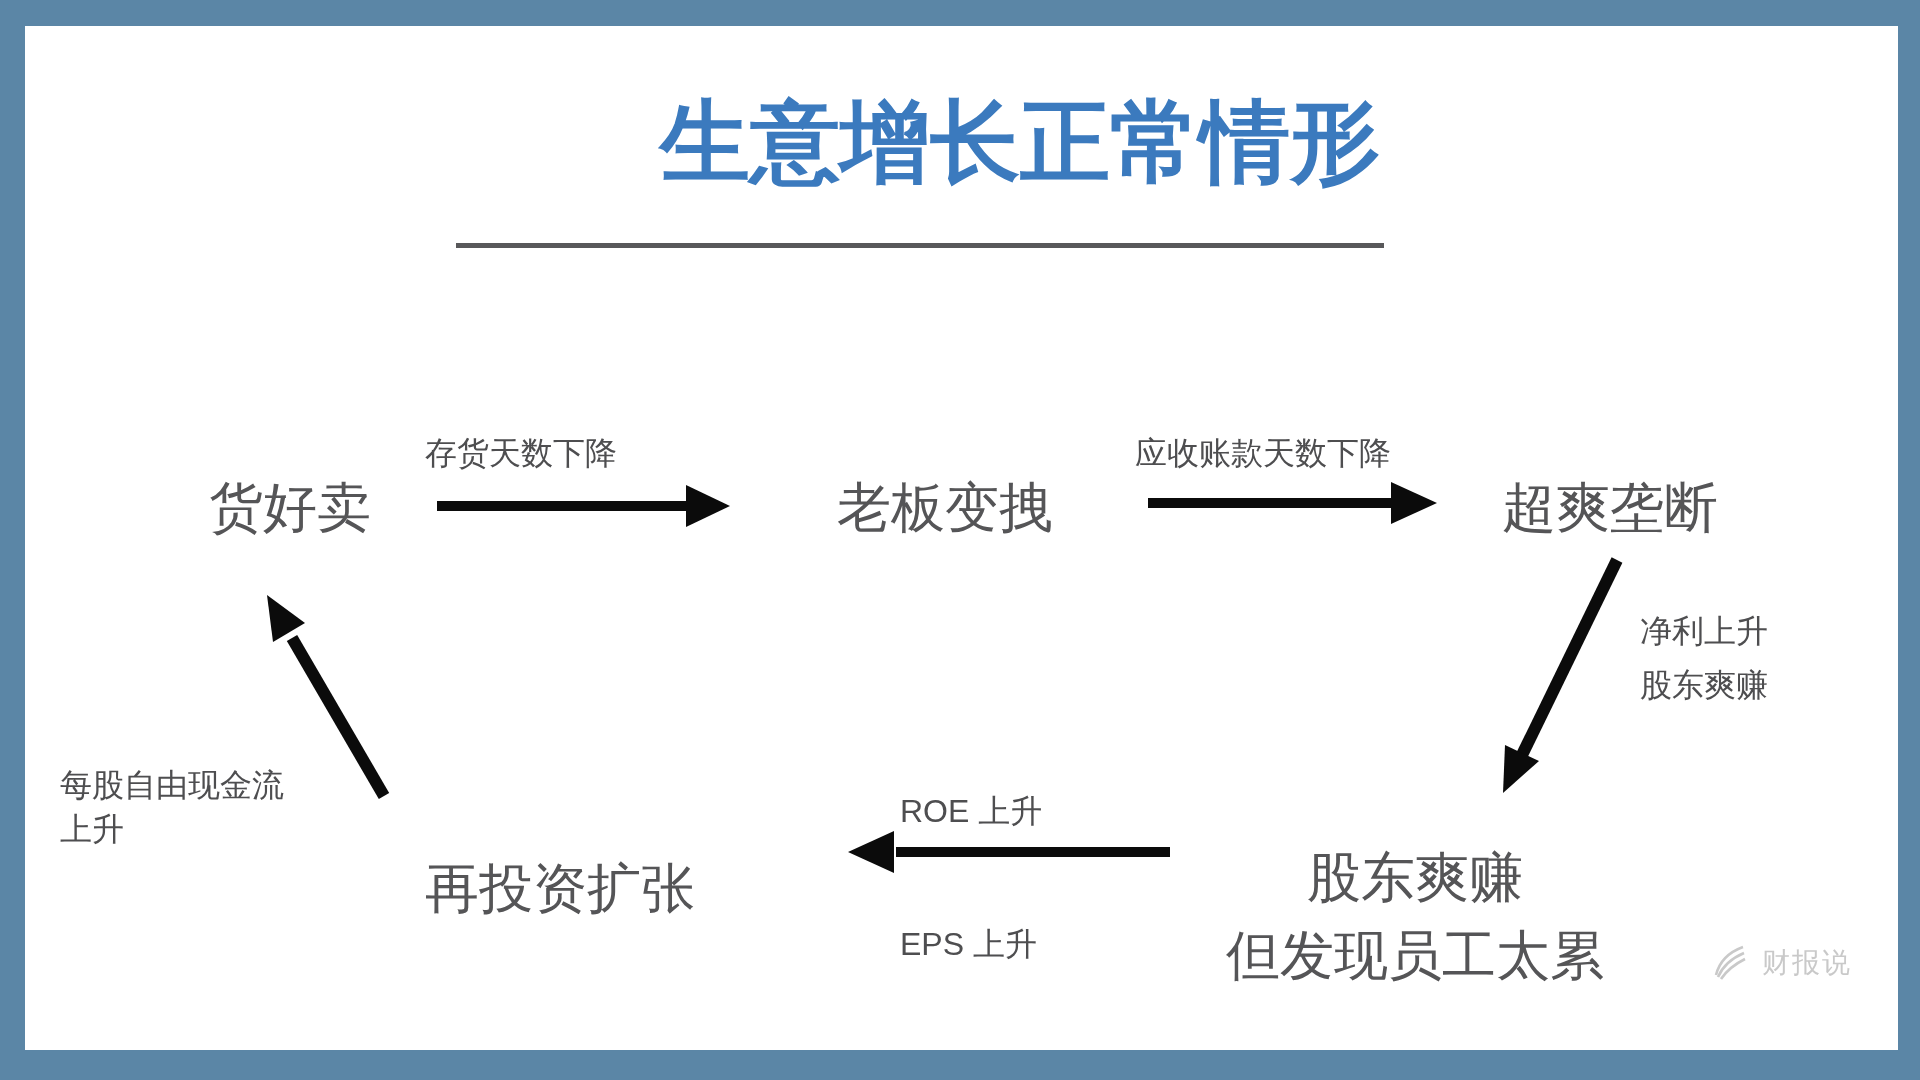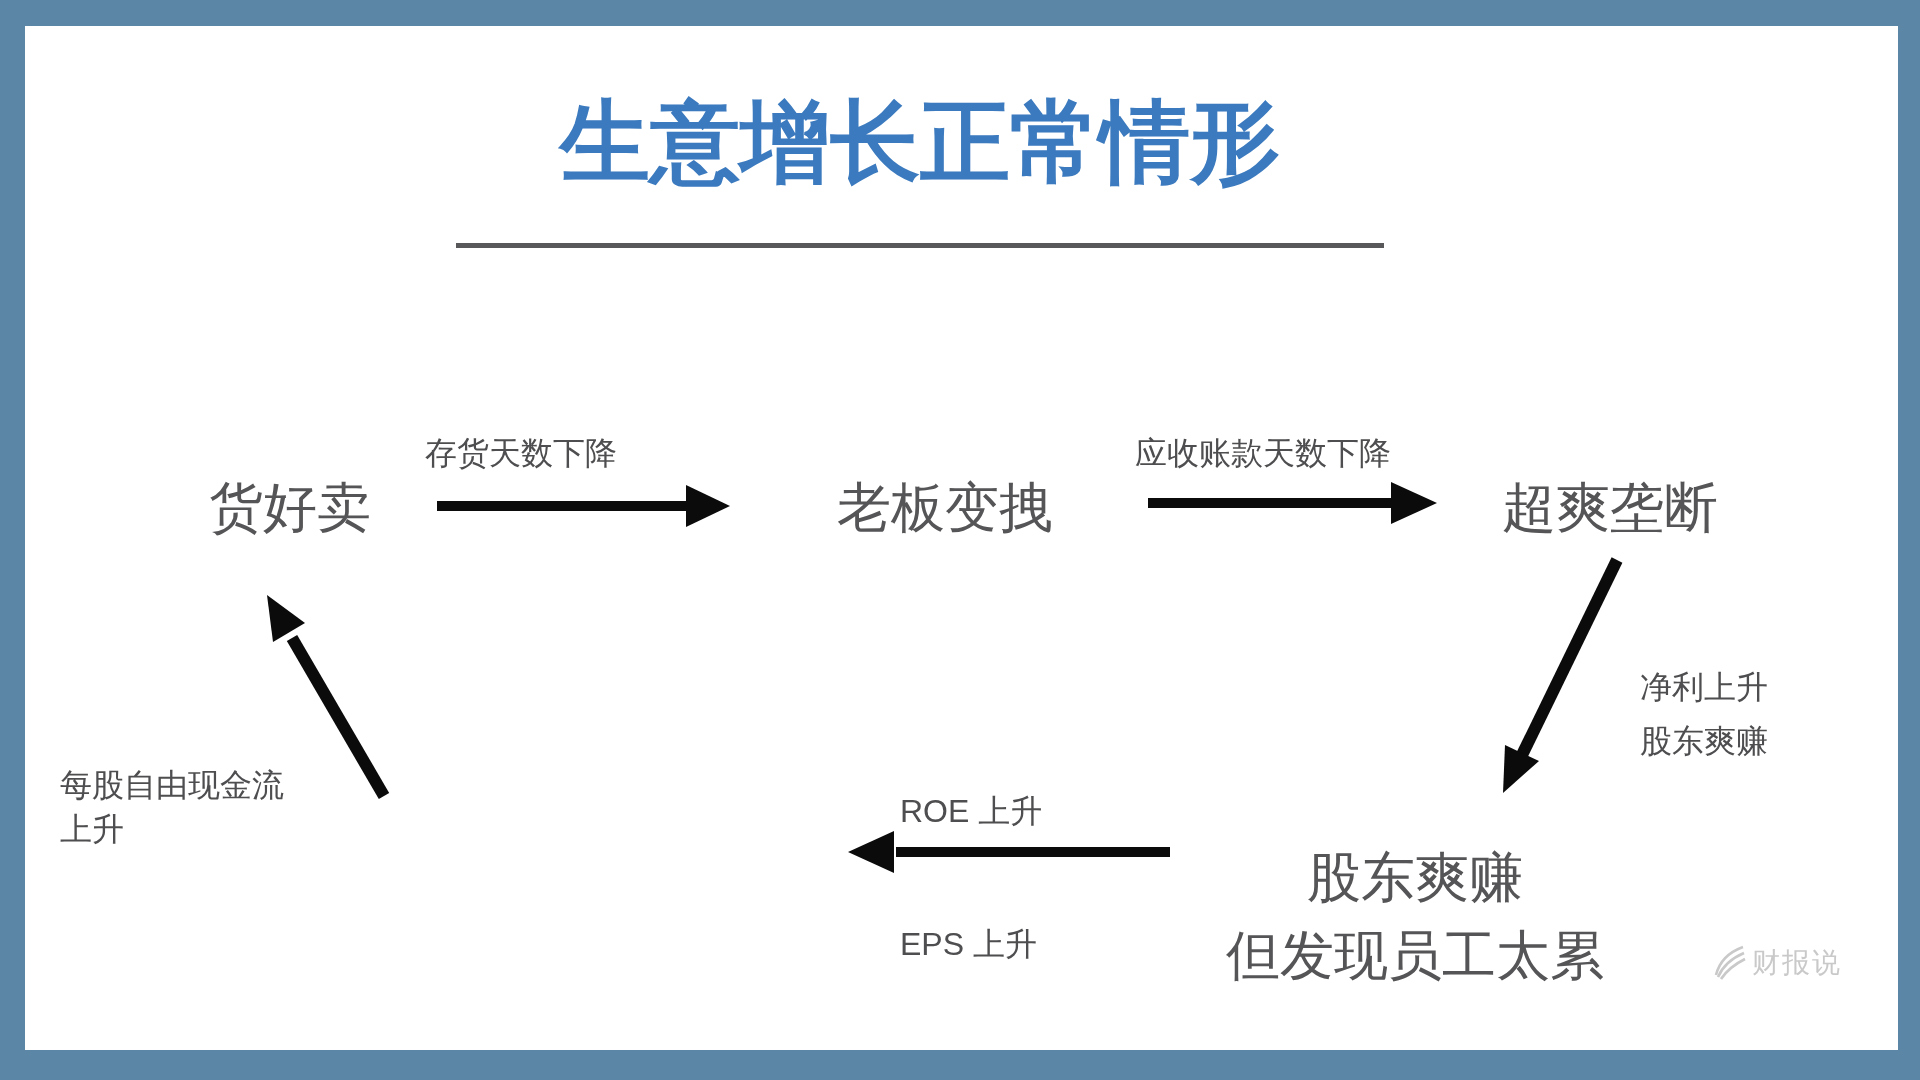--- a/index.html
+++ b/index.html
@@ -20,21 +20,21 @@
     position:relative;
   }
   .canvas{
     position:absolute;
     left:25px;top:26px;right:22px;bottom:30px;
     background:var(--surface);
   }
   .abs{position:absolute;}
   .page-title{
     left:460px;top:97px;width:920px;
-    text-align:center;
+    text-align:right;
     font-size:90px;
     font-weight:700;
     color:var(--title);
     line-height:1;
     white-space:nowrap;
   }
   .title-underline{
     left:456px;top:243px;width:928px;height:5px;
     background:var(--divider);
   }
@@ -52,33 +52,33 @@
   .node-5{left:330px;top:852px;width:460px;line-height:72px;}
   .edge-label{
     color:var(--label);
     font-weight:400;
     font-size:32px;
     text-align:left;
     white-space:nowrap;
   }
   .label-1{left:425px;top:432px;width:300px;}
   .label-2{left:1135px;top:432px;width:310px;}
-  .label-3{left:1640px;top:660px;width:230px;line-height:54px;}
+  .label-3{left:1640px;top:604px;width:230px;line-height:54px;}
   .label-4a{left:900px;top:790px;width:260px;}
   .label-4b{left:900px;top:890px;width:260px;margin-top:33px;}
   .label-5{left:60px;top:763px;width:280px;line-height:44px;}
   .arrow-layer{
     left:0;top:0;width:1920px;height:1080px;
     pointer-events:none;
   }
   .arrow-layer line{stroke:var(--arrow);}
   .arrow-layer polygon{fill:var(--arrow);}
   .brand{
     left:1712px;top:944px;
-    display:flex;align-items:center;gap:6px;
+    display:flex;align-items:center;gap:16px;
     color:var(--logo);
   }
   .brand-text{
     font-size:28px;
     font-weight:500;
     letter-spacing:2px;
     white-space:nowrap;
   }
 </style>
 </head>
@@ -90,20 +90,21 @@
 <div class="abs title-underline"></div>
 
 <div class="abs node node-1">货好卖</div>
 <div class="abs node node-2">老板变拽</div>
 <div class="abs node node-3">超爽垄断</div>
 <div class="abs node node-4">
   <div>股东爽赚</div>
   <div>但发现员工太累</div>
 </div>
 <div class="abs node node-5">
+  <div>再投资扩张</div>
 </div>
 
 <div class="abs edge-label label-1">存货天数下降</div>
 <div class="abs edge-label label-2">应收账款天数下降</div>
 <div class="abs edge-label label-3">
   <div>净利上升</div>
   <div>股东爽赚</div>
 </div>
 <div class="abs edge-label label-4a">ROE 上升</div>
 <div class="abs edge-label label-4b">EPS 上升</div>

